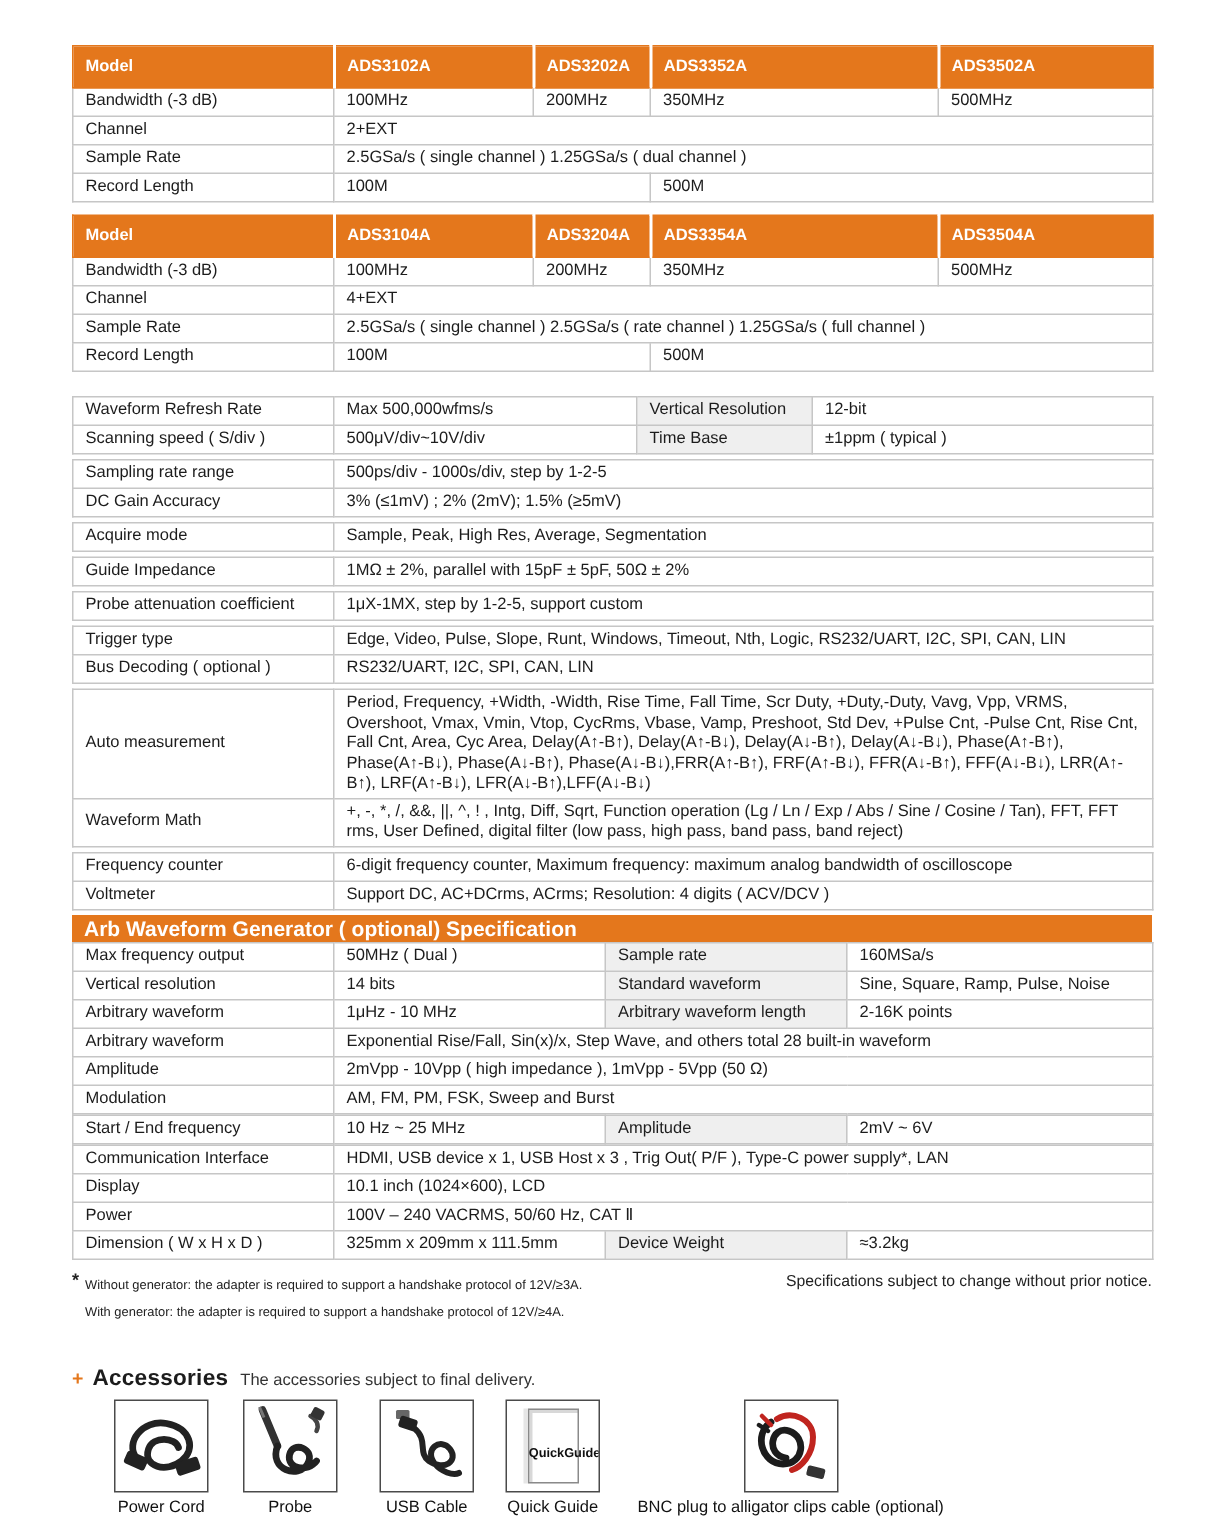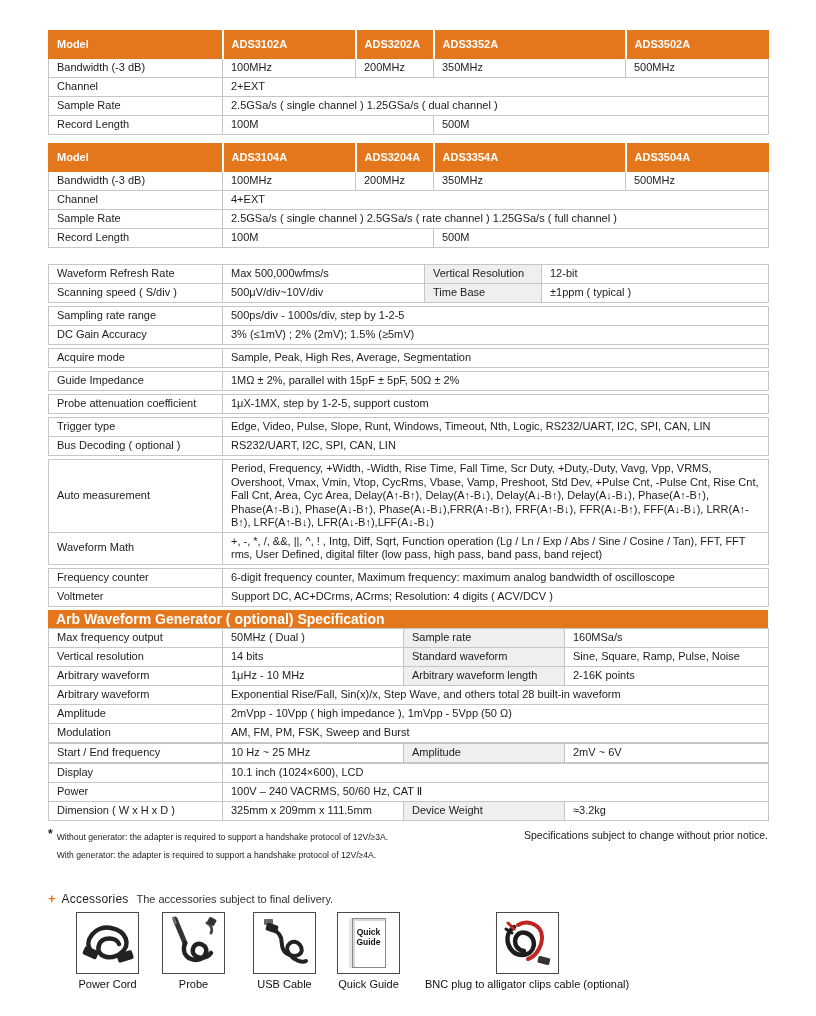--- a/index.html
+++ b/index.html
@@ -16,28 +16,28 @@
   .gap8{margin-top:8px}.gap10{margin-top:16px}.gap3{margin-top:3px}
   .section-bar{background:#E4771C;color:#ffffff;font-weight:bold;font-size:14px;line-height:14px;padding:2px 8px;height:18px;margin-top:3px}
   .tall td{vertical-align:middle}
   .footnote{display:flex;justify-content:space-between;margin-top:7px}
   .fn-left{display:flex;font-size:8.6px;line-height:18px;color:#222}
   .fn-star{font-size:12px;font-weight:bold;line-height:12px;margin-right:4px}
   .fn-right{font-size:10.5px;color:#222;padding-top:1px}
   .accessories{margin-top:27px}
   .acc-head{display:flex;align-items:baseline}
   .acc-plus{color:#E4771C;font-weight:bold;font-size:13px;margin-right:6px}
-  .acc-title{font-weight:normal;font-size:12px;letter-spacing:.2px;margin-right:8px}
+  .acc-title{font-weight:bold;font-size:15px;letter-spacing:.2px;margin-right:8px}
   .acc-sub{font-size:11px;color:#333}
   .acc-row{display:flex;margin-top:6px}
   .acc-item{display:flex;flex-direction:column;align-items:center}
   .acc-box{width:63px;height:62px;border:1px solid #4a4a4a;background:#fff;display:flex;align-items:center;justify-content:center;overflow:hidden}
   .acc-cap{font-size:11px;margin-top:4px;white-space:nowrap;color:#111}
   .m28{margin-left:28px}.m23{margin-left:23px}.m28b{margin-left:28px}.m21{margin-left:21px}.m25{margin-left:25px}
-  .booklet{width:34px;height:50px;background:#fff;border:1px solid #8a8a8a;box-shadow:2px 2px 0 #d8d8d8 inset, -3px 0 0 #e6e6e6;display:flex;flex-direction:column;align-items:center;justify-content:flex-start;padding-top:8px}
+  .booklet{width:34px;height:50px;background:#fff;border:1px solid #8a8a8a;box-shadow:2px 2px 0 #d8d8d8 inset, -3px 0 0 #e6e6e6;display:flex;flex-direction:row;align-items:center;justify-content:flex-start;padding-top:8px}
   .booklet span{font-size:8.5px;font-weight:bold;line-height:10px;color:#111}
 </style>
 </head>
 <body>
 
 <div class="content">
 
   <table>
     <colgroup>
         <col style="width:174px">
@@ -306,20 +306,24 @@
     </table>
 
   <table>
     <colgroup>
         <col style="width:174px">
         <col style="width:181px">
         <col style="width:161px">
         <col style="width:204px">
       </colgroup>
     <tbody>
+        <tr>
+      <td>Communication Interface</td>
+      <td colspan="3">HDMI, USB device x 1, USB Host x 3 , Trig Out( P/F ), Type-C power supply*, LAN</td>
+    </tr>
     <tr>
       <td>Display</td>
       <td colspan="3">10.1 inch (1024×600), LCD</td>
     </tr>
     <tr>
       <td>Power</td>
       <td colspan="3">100V – 240 VACRMS, 50/60 Hz, CAT Ⅱ</td>
     </tr>
     <tr>
       <td>Dimension ( W x H x D )</td>

